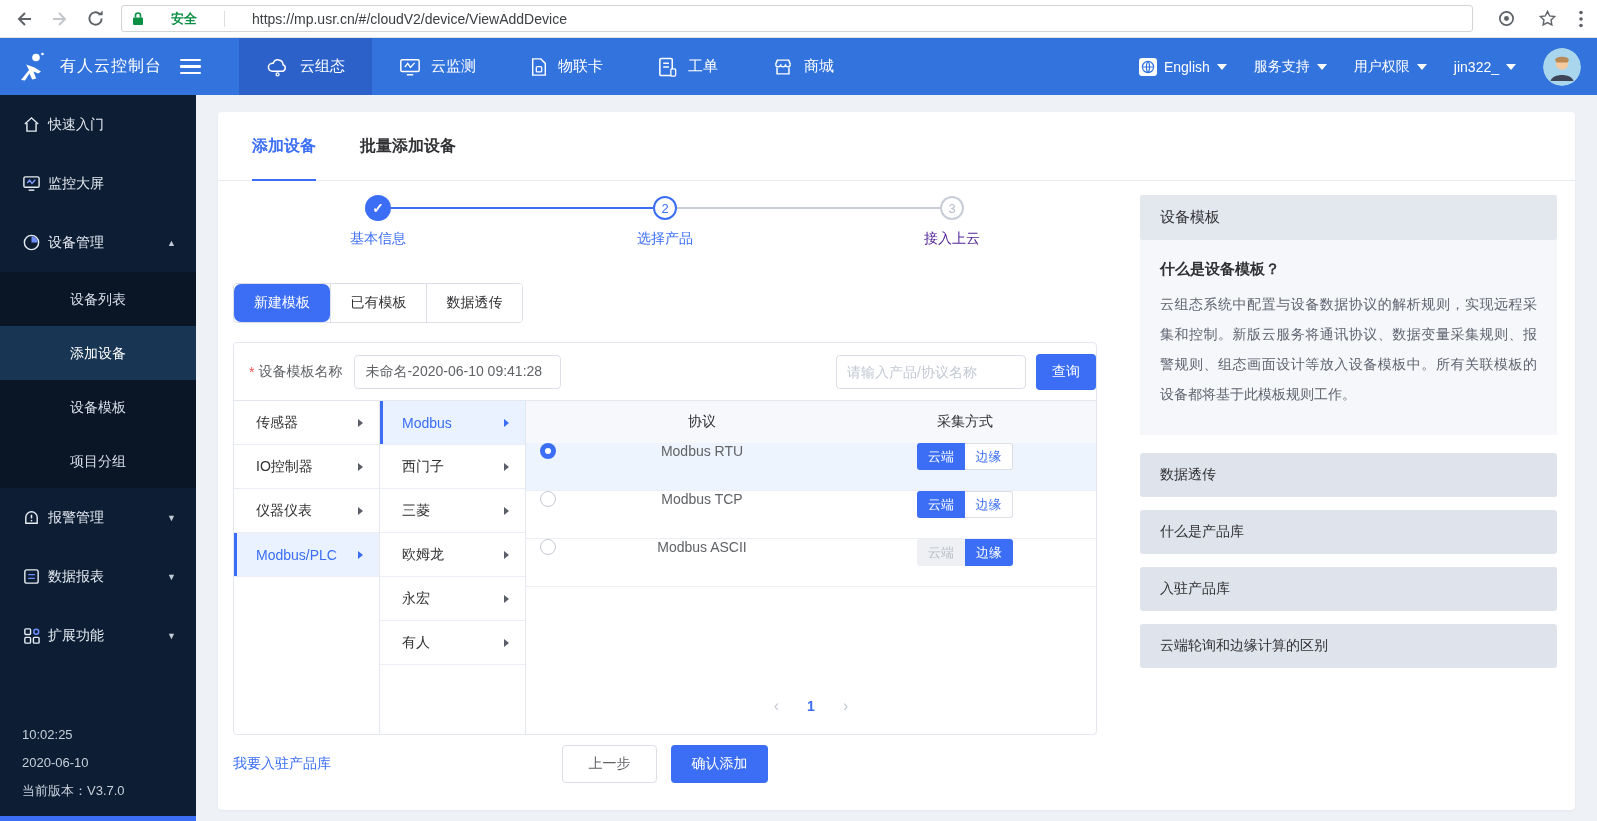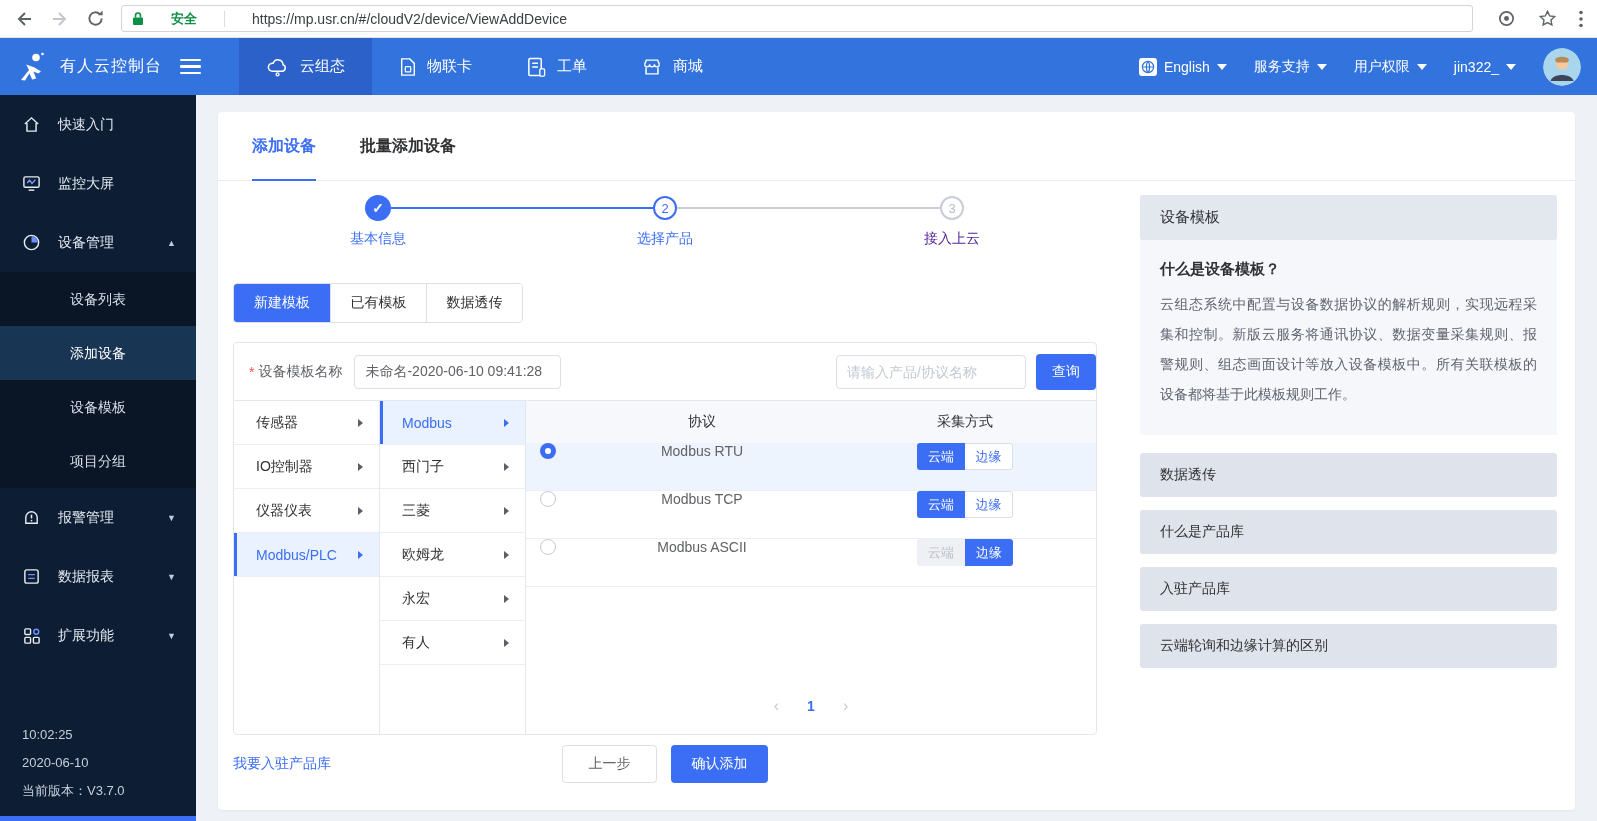--- a/index.html
+++ b/index.html
@@ -28,21 +28,21 @@
   .nav-item.active { background:#2b61c8; }
   .topnav-right { margin-left:auto; display:flex; align-items:center; gap:27px; padding-right:16px; font-size:14px; }
   .dd { display:flex; align-items:center; gap:7px; cursor:pointer; }
   .caret { width:0; height:0; border-left:5px solid transparent; border-right:5px solid transparent; border-top:6px solid #fff; }
   .avatar { width:38px; height:38px; border-radius:50%; overflow:hidden; flex:none; cursor:pointer; }
 
   
   .app { display:flex; height:726px; }
   .sidebar { width:196px; background:#0d1d33; position:relative; flex:none; }
   .side-item { height:59px; display:flex; align-items:center; padding:0 20px 0 22px;
-    gap:17px; font-size:14px; color:#e3e9f1; cursor:pointer; }
+    gap:7px; font-size:14px; color:#e3e9f1; cursor:pointer; }
   .side-item .grow { flex:1; }
   .side-arrow { font-size:9px; color:#c2cbd8; }
   .submenu { background:#0a1626; }
   .sub-item { height:54px; line-height:54px; padding-left:70px; font-size:14px; color:#d8dfe9; cursor:pointer; }
   .sub-item.active { background:#183553; color:#fff; }
   .side-footer { position:absolute; left:22px; bottom:16px; font-size:13px; color:#c7cfdb; line-height:28px; }
   .side-strip { position:absolute; left:0; bottom:0; width:100%; height:5px; background:#3b6ef5; }
 
   .content { flex:1; padding:17px 22px 11px; }
   .card { background:#fff; border-radius:4px; height:698px; box-shadow:0 1px 3px rgba(0,0,0,.05); }
@@ -70,21 +70,21 @@
   .circle.current { width:24px; height:24px; border:2px solid #3b6ef5; color:#3b6ef5; background:#fff; font-size:13px; }
   .circle.pending { width:24px; height:24px; border:2px solid #c9cdd6; color:#b6bcc8; background:#fff; font-size:13px; }
   .step-label { margin-top:9px; font-size:14px; }
   .step-label.active { color:#3b6ef5; } .step-label.pending { color:#4c1d95; }
 
   
   .tpl-tabs { display:flex; margin-top:35px; width:max-content; border:1px solid #dcdfe6; border-radius:4px; overflow:hidden; }
   .tpl-tab { min-width:96px; height:38px; display:flex; align-items:center; justify-content:center;
     font-size:14px; color:#303133; background:#fff; border-left:1px solid #dcdfe6; cursor:pointer; padding:0 14px; }
   .tpl-tab:first-child { border-left:none; }
-  .tpl-tab.active { background:#3b6ef5; color:#fff; }
+  .tpl-tab.active { background:#3b6ef5; color:#fff;border-radius:7px; }
 
   
   .panel { border:1px solid #e4e7ed; border-radius:4px; margin-top:19px; height:393px; display:flex; flex-direction:column; }
   .form-row { height:57px; display:flex; align-items:center; padding-left:15px; flex:none; }
   .req { color:#f05252; margin-right:4px; font-size:14px; }
   .form-label { font-size:14px; color:#606266; }
   .tpl-input { width:207px; height:34px; border:1px solid #dcdfe6; border-radius:4px; margin-left:12px;
     padding:0 10px; font-size:14px; color:#606266; outline:none; }
   .search-wrap { margin-left:auto; display:flex; align-items:center; }
   .search-input { width:190px; height:34px; border:1px solid #dcdfe6; border-radius:4px; padding:0 10px;
@@ -222,20 +222,30 @@
       <span>
         <svg width="24" height="22" viewBox="0 0 26 22">
             <path d="M7 15.5a4.3 4.3 0 1 1 .8-8.5 5.5 5.5 0 0 1 10.7 1.6A3.6 3.6 0 0 1 18 15.5z" fill="none" stroke="#fff" stroke-width="1.6"></path>
             <circle cx="12.5" cy="19" r="1.6" fill="none" stroke="#fff" stroke-width="1.4"></circle>
           </svg>
       </span>
       <span>云组态</span>
     </div>
     <div class="nav-item">
       <span>
+        <svg width="22" height="22" viewBox="0 0 24 22">
+            <rect x="2" y="3" width="20" height="13" rx="1.5" fill="none" stroke="#fff" stroke-width="1.6"></rect>
+            <path d="M6.5 11l3-4 3 4.5 4.5-5" fill="none" stroke="#fff" stroke-width="1.5"></path>
+            <path d="M8.5 19.5h7" stroke="#fff" stroke-width="1.6"></path>
+          </svg>
+      </span>
+      <span>云监测</span>
+    </div>
+    <div class="nav-item">
+      <span>
         <svg width="18" height="22" viewBox="0 0 20 22">
             <path d="M3 2h9l5 5v13H3z" fill="none" stroke="#fff" stroke-width="1.6"></path>
             <rect x="7" y="10.5" width="6" height="6" rx="1" fill="none" stroke="#fff" stroke-width="1.4"></rect>
           </svg>
       </span>
       <span>物联卡</span>
     </div>
     <div class="nav-item">
       <span>
         <svg width="21" height="22" viewBox="0 0 22 22">

